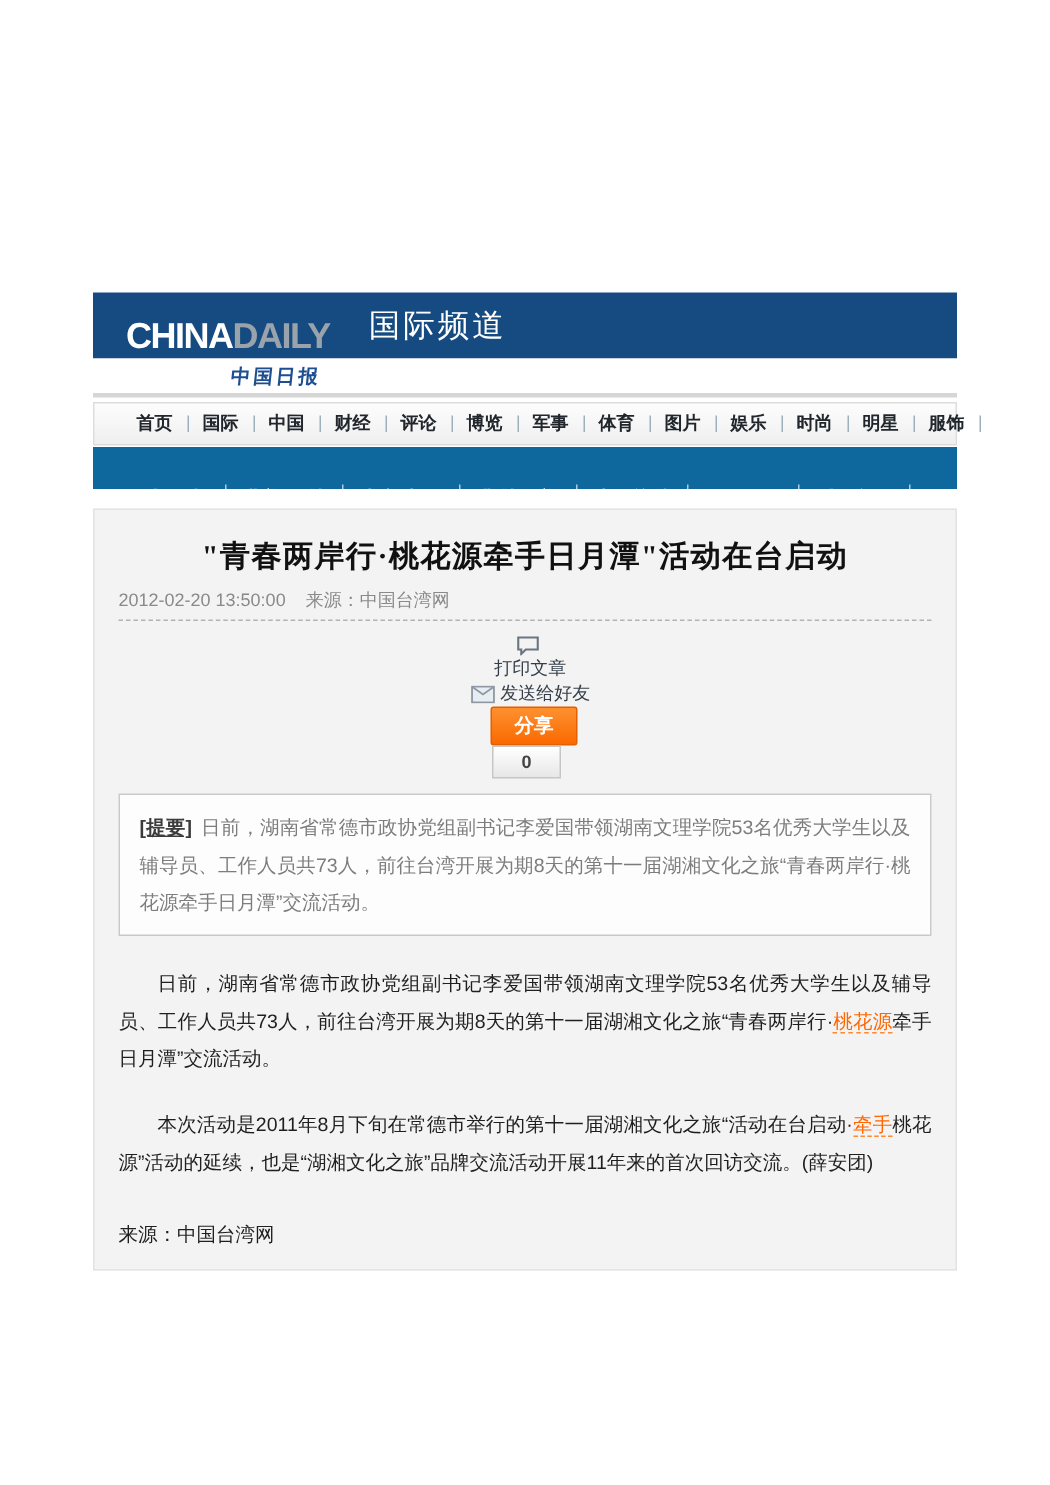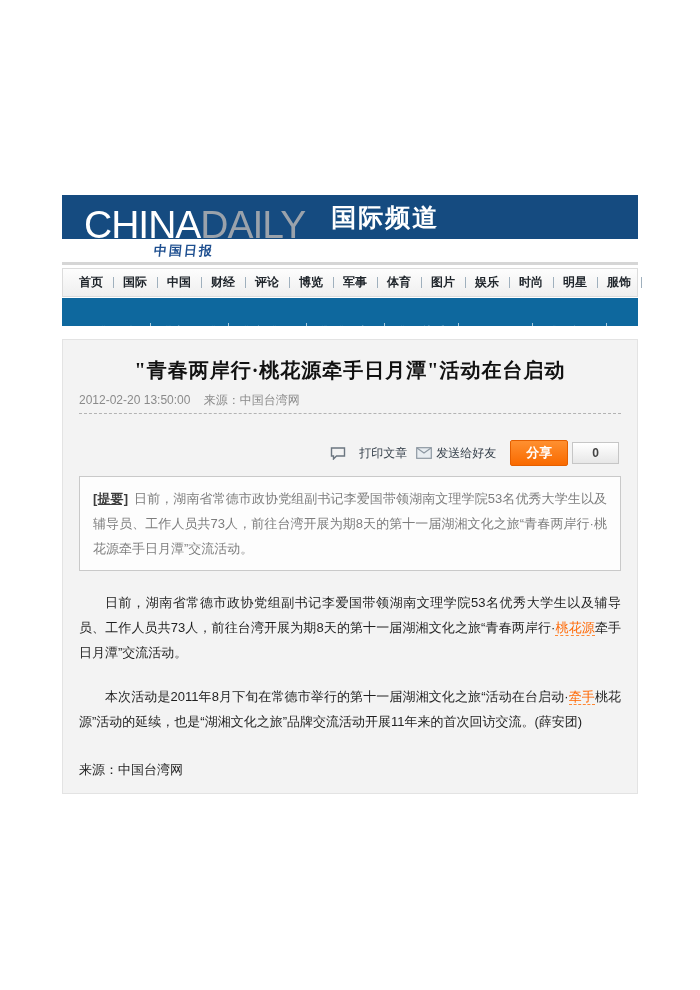--- a/index.html
+++ b/index.html
@@ -3,35 +3,35 @@
 <meta charset="utf-8">
 <style>
   * { margin:0; padding:0; box-sizing:border-box; }
   html,body { width:700px; height:990px; background:#ffffff;
     font-family:"Liberation Sans","DejaVu Sans",sans-serif; }
   .container { width:576px; margin:195px auto 0 auto; }
 
   
   .banner { height:44px; background:#154b80; display:flex; align-items:center;
     padding-left:22px; }
-  .brand { font-weight:400; font-size:39px; letter-spacing:-1px; line-height:44px;
+  .brand { font-weight:700; font-size:24px; letter-spacing:-1px; line-height:44px;
     font-family:"Liberation Sans",sans-serif;margin-top:16px; }
   .brand .china { color:#ffffff; }
   .brand .daily { color:#9aa2ab; }
-  .channel { color:#ffffff; font-size:25px; font-weight:bold; margin-left:26px;
+  .channel { color:#ffffff; font-size:21px; font-weight:normal; margin-left:26px;
     letter-spacing:2px; }
   .logo-strip { height:23px; background:#ffffff; }
   .logo-cn { display:inline-block; margin-left:92px; font-size:13px; font-weight:bold;
     color:#1d4e8f; font-family:"Liberation Serif","DejaVu Serif",serif;
     transform:skewX(-6deg); letter-spacing:2px; line-height:23px; }
   .gray-bar { height:3px; background:#d6d6d6; margin-bottom:3px; }
 
   
   .nav1 { height:29px; background:linear-gradient(#fdfdfd,#efefef);
-    border:1px solid #dcdcdc; display:flex; align-items:center; padding:0 6px; }
+    border:1px solid #dcdcdc; display:flex; align-items:center; padding:0 18px; }
   .nav1 a { color:#20262c; font-size:12px; font-weight:bold; text-decoration:none;
     padding:0 10px; position:relative; line-height:27px; white-space:nowrap; }
   .nav1 a::after { content:""; position:absolute; right:-1px; top:8px; height:11px;
     border-right:1px solid #9fb0bd; }
 
   
   .nav2 { height:28px; background:#0e689e; display:flex; align-items:center;
     padding:0 10px; margin-top:1px; }
   .nav2 a { color:#ffffff; font-size:12px; font-weight:bold; text-decoration:none;
     padding:4px 13px; position:relative; line-height:28px; white-space:nowrap;margin-top:40px; }
@@ -41,21 +41,21 @@
   
   .content { margin-top:13px; background:#f3f3f3; border:1px solid #e3e3e3;
     padding:17px 16px 14px 16px; min-height:393px; }
   .art-title { text-align:center; font-size:20px; font-weight:bold; color:#111111;
     font-family:"Liberation Serif","DejaVu Serif",serif; letter-spacing:1px; }
   .art-meta { text-align:left; font-size:12px; color:#8a8a8a; margin-top:8px;
     padding-bottom:4px; border-bottom:1px dashed #b3b3b3; }
   .art-meta .dt { margin-right:10px; }
 
   .toolbar { display:flex; justify-content:flex-end; align-items:center;
-    margin:26px 2px 10px 0; font-size:12px; color:#333e49; }
+    margin:10px 2px 10px 0; font-size:12px; color:#333e49;flex-direction:column; }
   .toolbar .tool { display:flex; align-items:center; margin-left:9px;
     cursor:pointer; text-decoration:none; color:#333e49; }
   .toolbar .tool .ic { margin-right:4px; display:inline-flex; }
   .share-btn { background:linear-gradient(#ff9030,#f96a00); color:#ffffff;
     font-weight:bold; font-size:13px; padding:3px 15px; border:1px solid #e45f00;
     border-radius:2px; margin-left:14px; cursor:pointer; }
   .share-count { background:linear-gradient(#ffffff,#e7e7e7); border:1px solid #c6c6c6;
     color:#444444; font-weight:bold; font-size:12px; padding:3px 19px; margin-left:4px; }
 
   .summary { background:#fdfdfd; border:1px solid #c9c9c9; padding:9px 13px;

